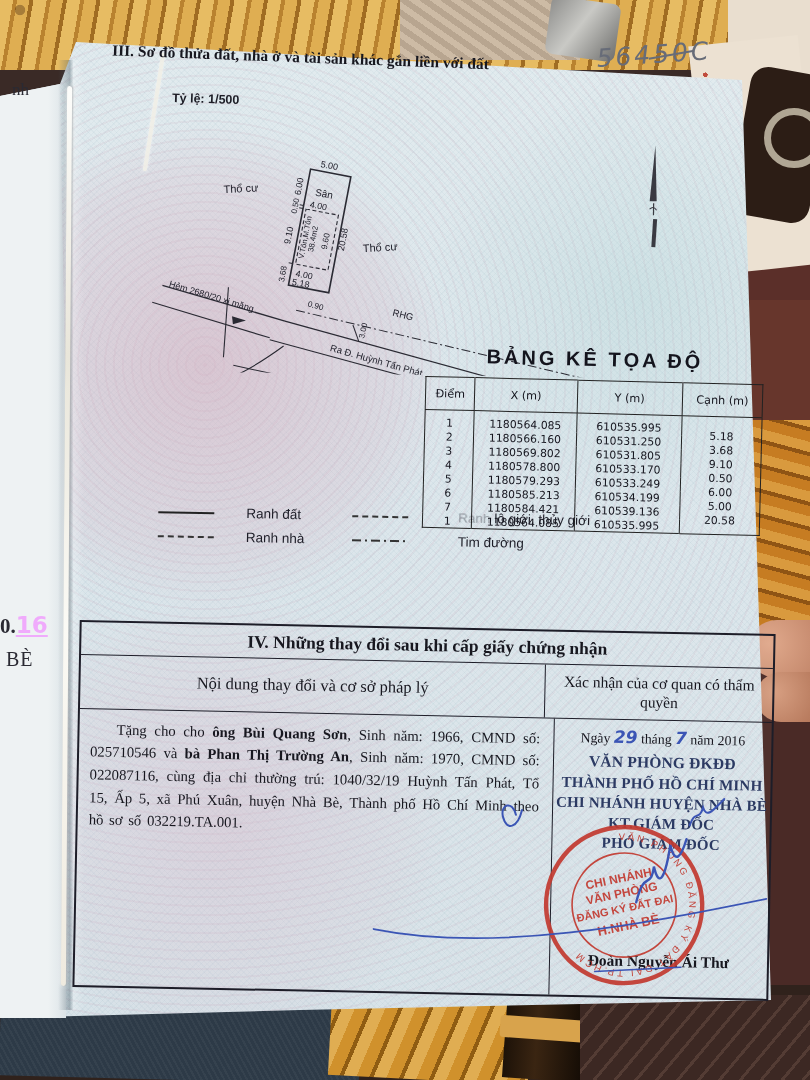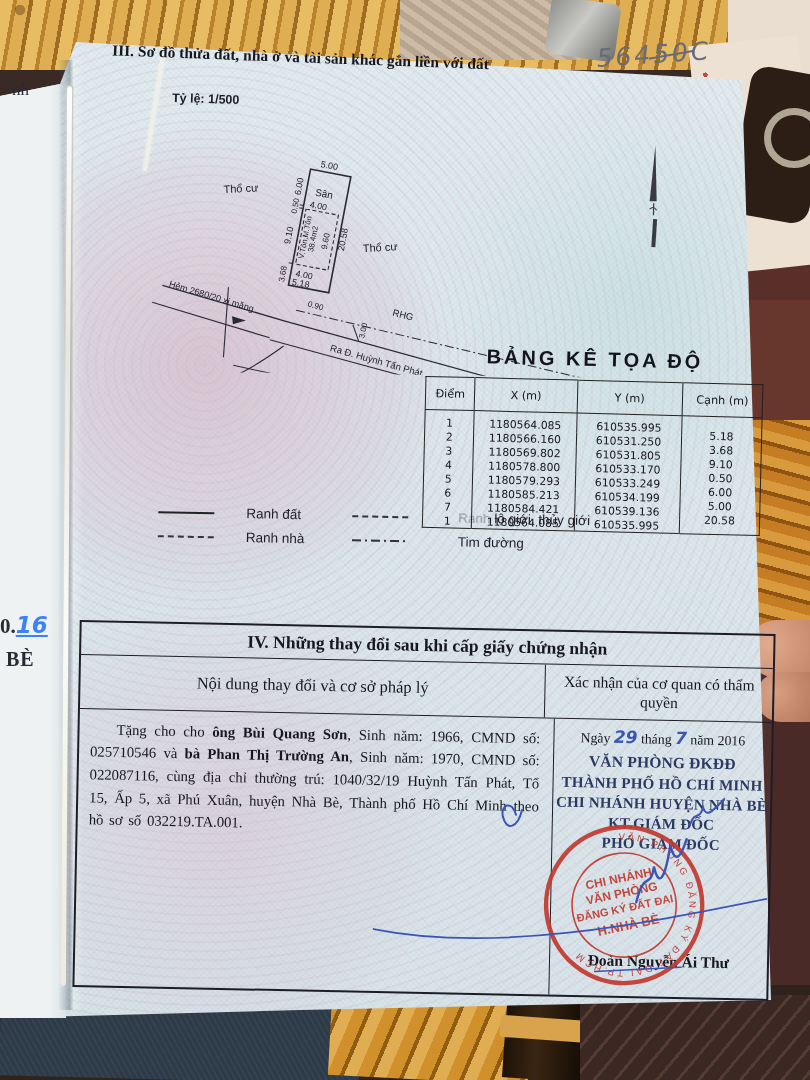--- a/index.html
+++ b/index.html
@@ -55,22 +55,22 @@
   #left-strip{left:0;top:84px;width:66px;height:934px;background:linear-gradient(90deg,#eef2f3 0 48px,#dce4e8);
     clip-path:polygon(0 12px,60px 0,76px 934px,0 934px);}
   #fold-shadow{left:58px;top:60px;width:26px;height:950px;background:linear-gradient(90deg,transparent,rgba(70,90,100,.38) 45%,rgba(255,255,255,.25) 60%,transparent);}
   #thread{left:64px;top:86px;width:5px;height:900px;background:linear-gradient(180deg,#fdfdfb,#e9e6da 30%,#fbfaf5 60%,#efeadf);border-radius:3px;box-shadow:0 0 4px rgba(255,255,255,.8),1px 0 2px rgba(60,60,60,.35);transform:rotate(.4deg);}
   #thread2{left:152px;top:52px;width:4px;height:120px;background:#f3f1e8;border-radius:2px;opacity:.85;transform:rotate(9deg);box-shadow:0 0 3px rgba(255,255,255,.7);}
 
   
   .frag{color:#2a2a33;text-align:right;}
   #frag-nh{left:12px;top:80px;font-size:17px;}
   #frag-num{left:0px;top:612px;font-size:21px;font-weight:bold;}
-  #frag-num .hand{color:#3b82f6;font-family:"DejaVu Sans",sans-serif;font-style:italic;font-size:23px;text-decoration:underline;}
-  #frag-be{left:6px;top:648px;font-size:20px;font-weight:bold;letter-spacing:1px;}
+  #frag-num .hand{color:#f0abfc;font-family:"DejaVu Sans",sans-serif;font-size:23px;text-decoration:underline;}
+  #frag-be{left:6px;top:648px;font-size:20px;font-weight:normal;letter-spacing:1px;}
 
   
   #title3{left:112px;top:50px;width:470px;font-size:15.5px;font-weight:bold;color:#17171f;transform:rotate(2.1deg);}
   #hand-num{left:596px;top:40px;font-family:"DejaVu Sans",sans-serif;font-style:italic;font-size:25px;color:#676c78;letter-spacing:3px;transform:rotate(-4deg);}
   #hand-num i{display:block;border-top:2px solid #676c78;width:46px;margin:-14px 0 0 52px;transform:rotate(-6deg);}
   #scale{left:172px;top:92px;font-family:"Liberation Sans",sans-serif;font-size:12.5px;font-weight:bold;color:#1d1d26;transform:rotate(1.8deg);}
 
   #diagram{left:135px;top:120px;transform:rotate(.8deg);}
   #diagram text{fill:#20202b;font-family:"Liberation Sans",sans-serif;}
 

